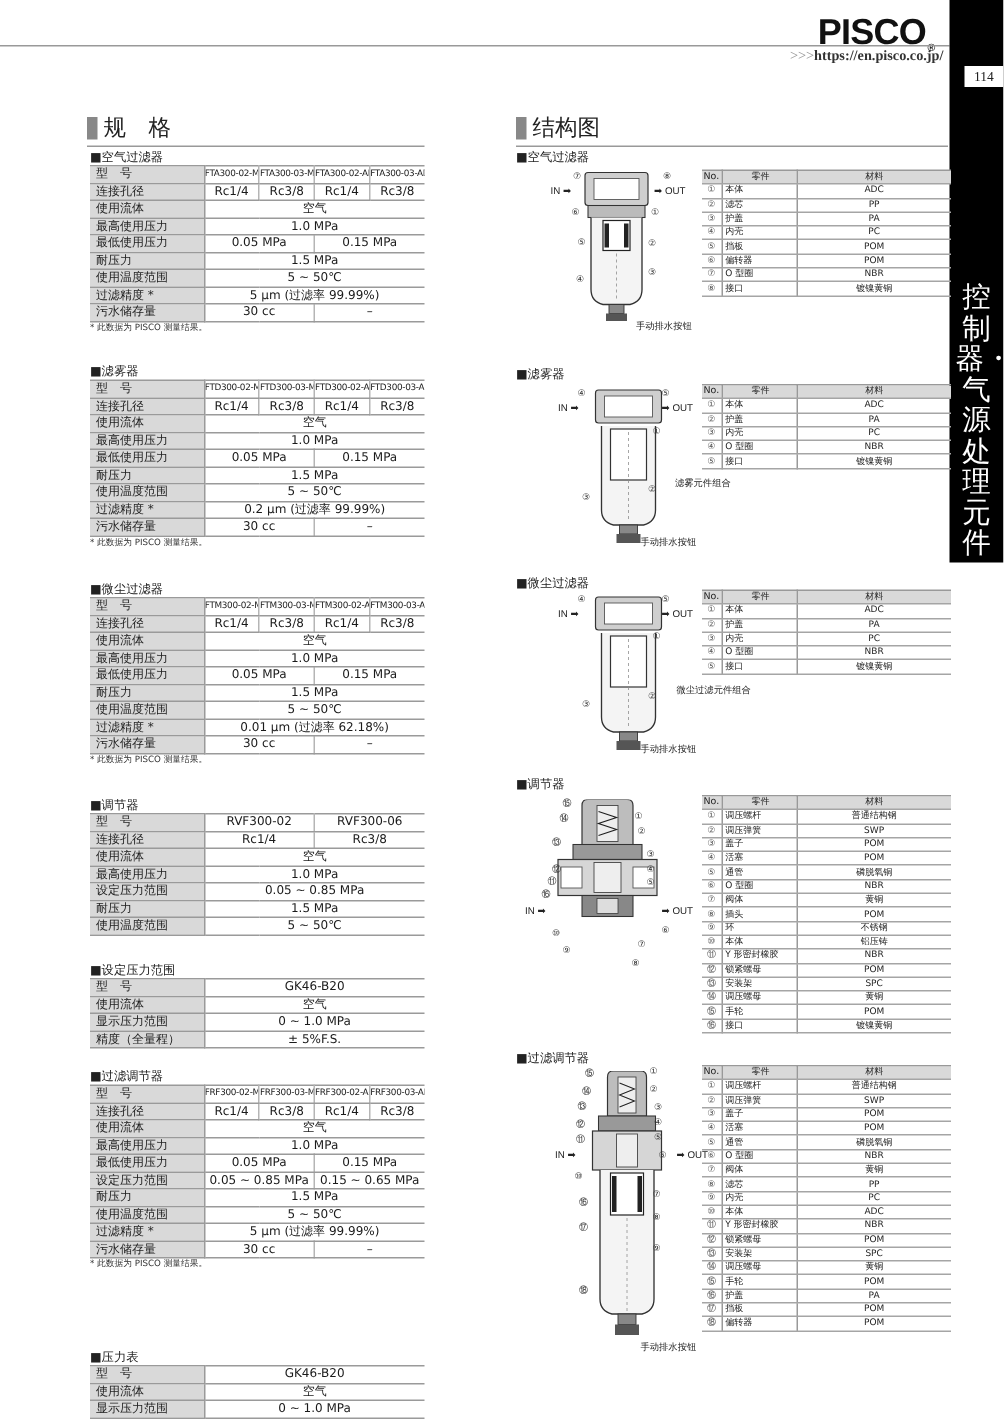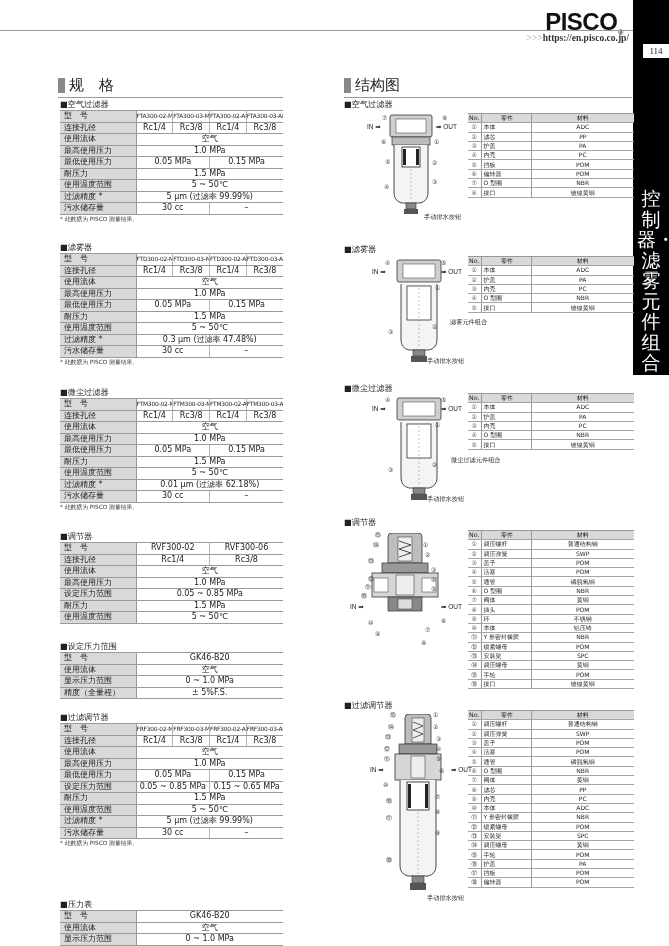--- a/index.html
+++ b/index.html
@@ -51,21 +51,21 @@
   .callout { position: absolute; font-size: 6px; color: #333; }
   .annot { position: absolute; font-size: 6.2px; color: #222; }
 </style>
 </head>
 <body>
 
 <div class="brand"><span>PISCO</span><span class="reg">®</span></div>
 <div class="hdr-line"></div>
 <div class="url"><span class="arrows">&gt;&gt;&gt;</span><span>https://en.pisco.co.jp/</span></div>
 <div class="side-tab">
-  <div class="side-text">控制器・滤雾元件组合</div>
+  <div class="side-text">控制器・气源处理元件</div>
 </div>
 <div class="page-num">114</div>
 
 <div class="sec-title" style="left:58px;top:76px;">
   <span class="bar"></span>
     <span>规　格</span>
   <span class="uline" style="width:225px;"></span>
 </div>
 
 <div class="sec-title" style="left:344px;top:76px;">
@@ -161,21 +161,21 @@
     <tr>
           <td class="lbl">耐压力</td>
           <td class="val" colspan="4">1.5 MPa</td>
         </tr>
     <tr>
           <td class="lbl">使用温度范围</td>
           <td class="val" colspan="4">5 ~ 50℃</td>
         </tr>
     <tr>
           <td class="lbl">过滤精度 *</td>
-          <td class="val" colspan="4">0.3 μm (过滤率 47.48%)</td>
+          <td class="val" colspan="4">0.2 μm (过滤率 99.99%)</td>
         </tr>
     <tr>
           <td class="lbl">污水储存量</td>
           <td class="val" colspan="2">30 cc</td>
           <td class="val" colspan="2">–</td>
         </tr>
   </tbody>
     </table>
   <div class="note">* 此数据为 PISCO 测量结果。</div>
 </div>

